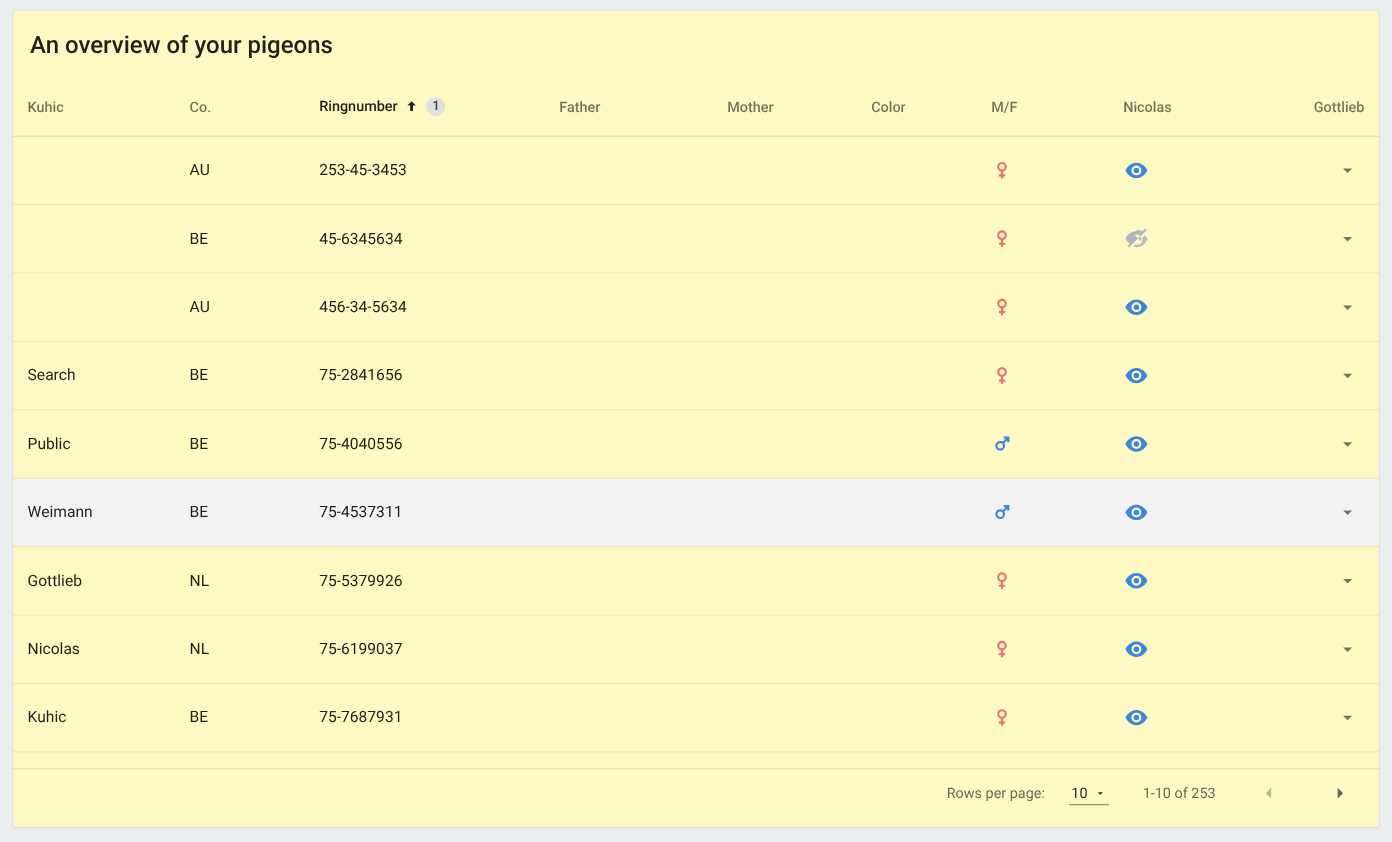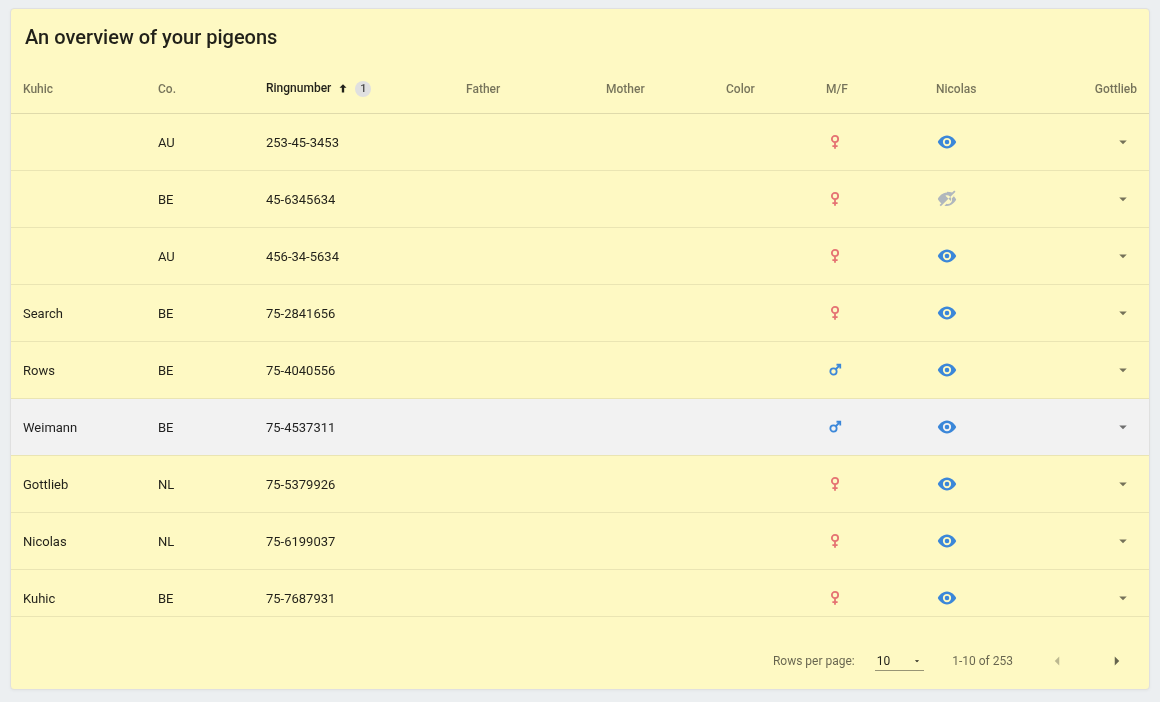--- a/index.html
+++ b/index.html
@@ -127,38 +127,38 @@
   .chev-btn {
     display: inline-flex; align-items: center; justify-content: center;
     width: 28px; height: 28px;
     color: rgba(0,0,0,0.54);
     border-radius: 50%;
     cursor: pointer;
   }
 
   .footer {
     border-top: 1px solid rgba(0,0,0,0.08);
-    padding: 28px 16px 12px 16px;
+    padding: 4px 16px 12px 16px;
     display: flex;
     align-items: center;
     justify-content: flex-end;
     gap: 28px;
     font-size: 12px;
     color: rgba(0,0,0,0.6);
   }
   .rpp {
     display: flex; align-items: center; gap: 20px;
   }
   .rpp-select {
     display: inline-flex; align-items: center;
     border-bottom: 1px solid rgba(0,0,0,0.4);
     padding: 2px 2px;
     color: rgba(0,0,0,0.87);
     cursor: pointer;
-    gap: 22px;
+    gap: 6px;
   }
   .nav-btn {
     width: 32px; height: 32px;
     display: inline-flex; align-items:center; justify-content:center;
     border-radius: 50%;
     color: rgba(0,0,0,0.6);
   }
   .nav-btn.disabled { color: rgba(0,0,0,0.26); cursor: default; }
   svg { display: block; }
 </style>
@@ -292,21 +292,21 @@
                   </svg></span></td>
               <td class="right"><span class="chev-btn">
                   <span>
                     <svg width="18" height="18" viewBox="0 0 24 24" fill="currentColor">
                       <path d="M7 10l5 5 5-5z"></path>
                     </svg>
                   </span>
                 </span></td>
             </tr>
             <tr>
-              <td>Rows</td>
+              <td>Public</td>
               <td>BE</td>
               <td>75-4040556</td>
               <td></td>
               <td></td>
               <td></td>
               <td class="center"><span class="sex-icon male"><svg width="18" height="18" viewBox="0 0 24 24" fill="currentColor">
                     <circle cx="10" cy="14" r="4.2" fill="none" stroke="currentColor" stroke-width="2.4"></circle>
                     <line x1="13" y1="11" x2="19" y2="5" stroke="currentColor" stroke-width="2.4"></line>
                     <polyline points="14,5 19,5 19,10" fill="none" stroke="currentColor" stroke-width="2.4"></polyline>
                   </svg></span></td>

